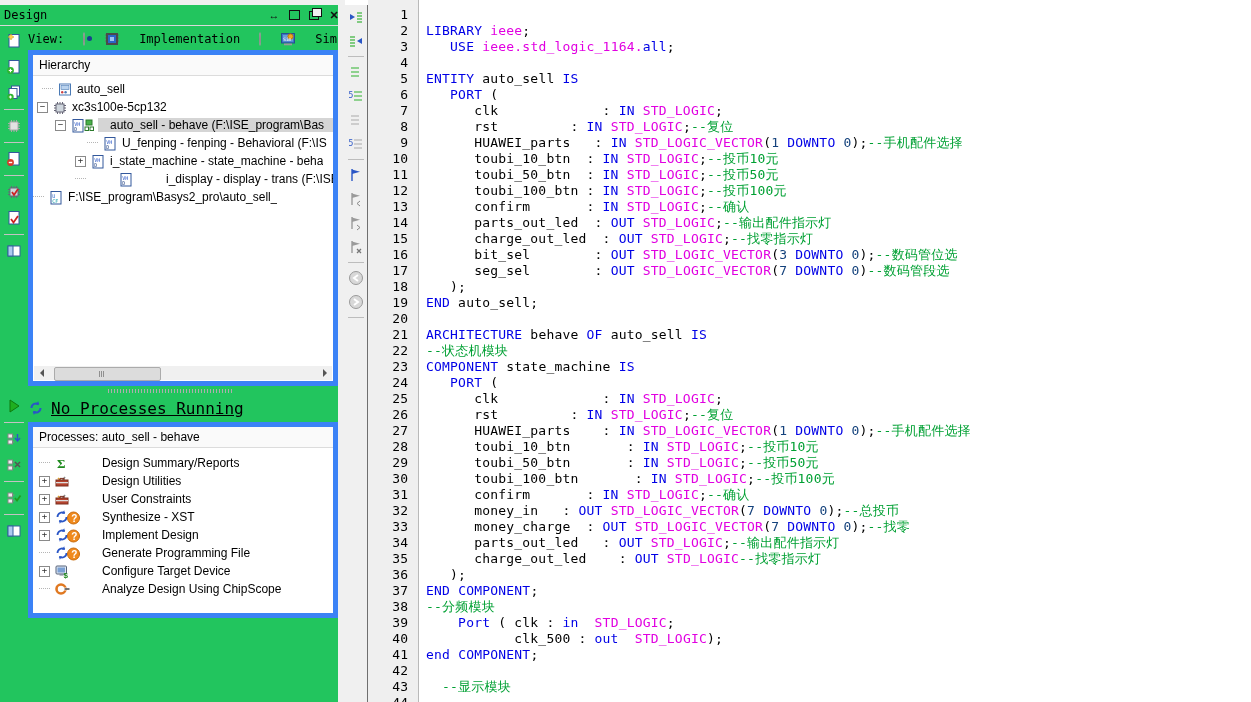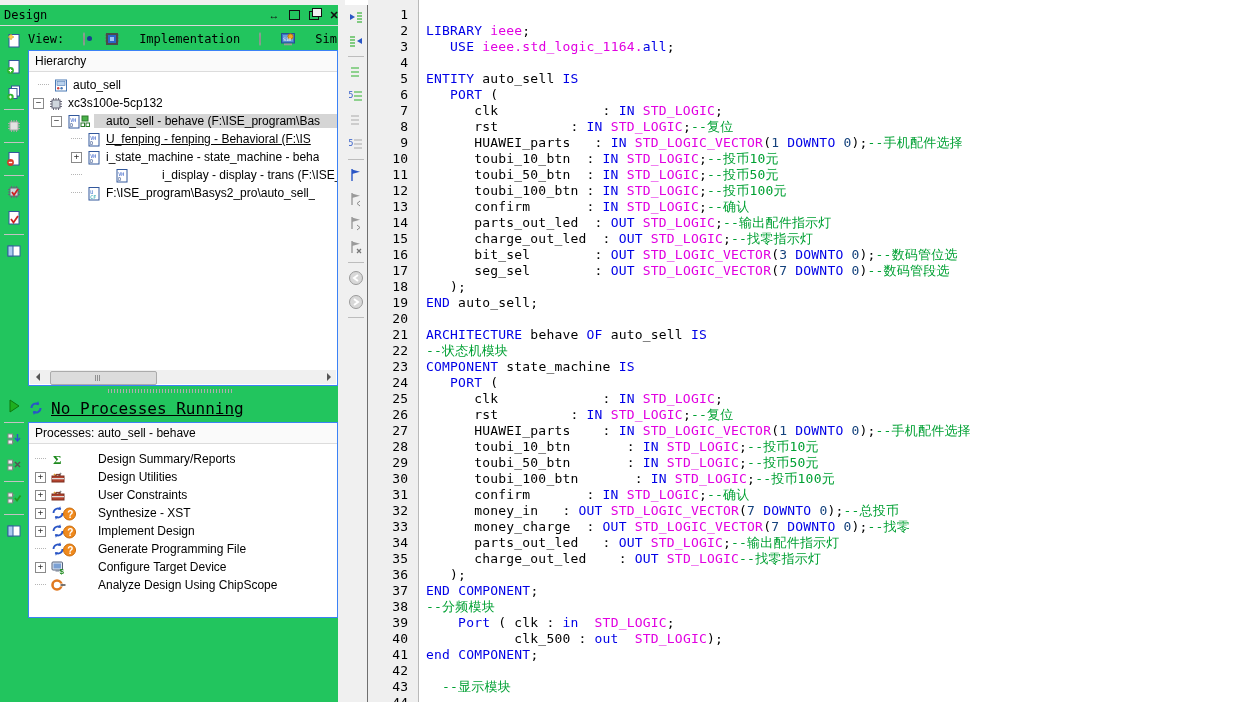--- a/index.html
+++ b/index.html
@@ -29,21 +29,21 @@
   .rail .rsep{width:20px;height:1px;background:#c3c3c3;margin:3px 0;}
 
   
   #view-row{position:absolute;left:28px;top:23px;width:317px;height:22px;display:flex;align-items:center;gap:19px;
             font-family:"DejaVu Sans Mono",monospace;font-size:12px;}
   .radio{width:12px;height:12px;border-radius:50%;border:1px solid #8e8e8e;background:#fff;display:inline-block;position:relative;}
   .radio.sel::after{content:"";position:absolute;left:3px;top:3px;width:5px;height:5px;border-radius:50%;background:#1b3f8f;}
   .vicon{display:inline-flex;width:16px;height:16px;}
 
   
-  .wbox{position:absolute;background:#fff;border:1px solid #3b82f6;box-sizing:border-box;overflow:hidden;}
+  .wbox{position:absolute;background:#fff;border:5px solid #3b82f6;box-sizing:border-box;overflow:hidden;}
   #hier-box{left:28px;top:45px;width:310px;height:336px;}
   .box-header{height:20px;line-height:20px;padding-left:6px;background:#fafafa;border-bottom:1px solid #dcdcdc;font-size:12px;}
 
   
   .trow{height:18px;display:flex;align-items:center;white-space:nowrap;overflow:hidden;}
   .exp{flex:0 0 9px;height:9px;border:1px solid #8a8a8a;background:#fff;font-size:9px;line-height:7px;text-align:center;
        font-family:"DejaVu Sans Mono",monospace;margin-right:4px;color:#333;}
   .expsp{flex:0 0 11px;height:1px;margin-right:4px;border-top:1px dotted #b5b5b5;}
   .ticon{display:inline-flex;margin-right:4px;flex-shrink:0;}
   .tlabel{font-size:12px;overflow:hidden;white-space:nowrap;}
@@ -226,21 +226,21 @@
                 <rect x="3" y="1.5" width="10" height="12.5" fill="#fff" stroke="#33589c"></rect>
                 <text x="4.2" y="7.5" font-size="5" fill="#2a56c6" font-family="monospace">VH</text>
                 <text x="4.2" y="12.5" font-size="5" fill="#15377a" font-family="monospace">D</text>
                 <rect x="16" y="2" width="6" height="5" fill="#49b149" stroke="#2c7a2c"></rect>
                 <rect x="15" y="9" width="3.5" height="3.5" fill="none" stroke="#2c7a2c"></rect>
                 <rect x="20" y="9" width="3.5" height="3.5" fill="none" stroke="#2c7a2c"></rect>
               </svg>
             </span>
             <span class="tlabel">auto_sell - behave (F:\ISE_program\Bas</span>
           </div>
-          <div class="trow" style="padding-left: 42px; text-decoration: underline;">
+          <div class="trow" style="padding-left: 54px;">
             <span class="expsp"></span>
             <span class="ticon">
               <svg width="16" height="15" viewBox="0 0 16 15" xmlns="http://www.w3.org/2000/svg">
                 <rect x="3" y="1.5" width="10" height="12.5" fill="#fff" stroke="#33589c"></rect>
                 <text x="4.2" y="7.5" font-size="5" fill="#2a56c6" font-family="monospace">VH</text>
                 <text x="4.2" y="12.5" font-size="5" fill="#15377a" font-family="monospace">D</text>
               </svg>
             </span>
             <span class="tlabel">U_fenping - fenping - Behavioral (F:\IS</span>
           </div>
@@ -259,21 +259,21 @@
             <span class="expsp"></span>
             <span class="ticon">
               <svg width="16" height="15" viewBox="0 0 16 15" xmlns="http://www.w3.org/2000/svg">
                 <rect x="3" y="1.5" width="10" height="12.5" fill="#fff" stroke="#33589c"></rect>
                 <text x="4.2" y="7.5" font-size="5" fill="#2a56c6" font-family="monospace">VH</text>
                 <text x="4.2" y="12.5" font-size="5" fill="#15377a" font-family="monospace">D</text>
               </svg>
             </span>
             <span class="tlabel">i_display - display - trans (F:\ISE_progr</span>
           </div>
-          <div class="trow" style="padding-left: 42px;">
+          <div class="trow" style="">
             <span class="expsp"></span>
             <span class="ticon">
               <svg width="16" height="15" viewBox="0 0 16 15" xmlns="http://www.w3.org/2000/svg">
                 <rect x="3" y="1.5" width="10" height="12.5" fill="#fff" stroke="#33589c"></rect>
                 <text x="4.2" y="7.5" font-size="5" fill="#2a66c8" font-family="monospace">U</text>
                 <text x="4.2" y="12.5" font-size="5" fill="#16a0a8" font-family="monospace">CF</text>
               </svg>
             </span>
             <span class="tlabel">F:\ISE_program\Basys2_pro\auto_sell_</span>
           </div>

